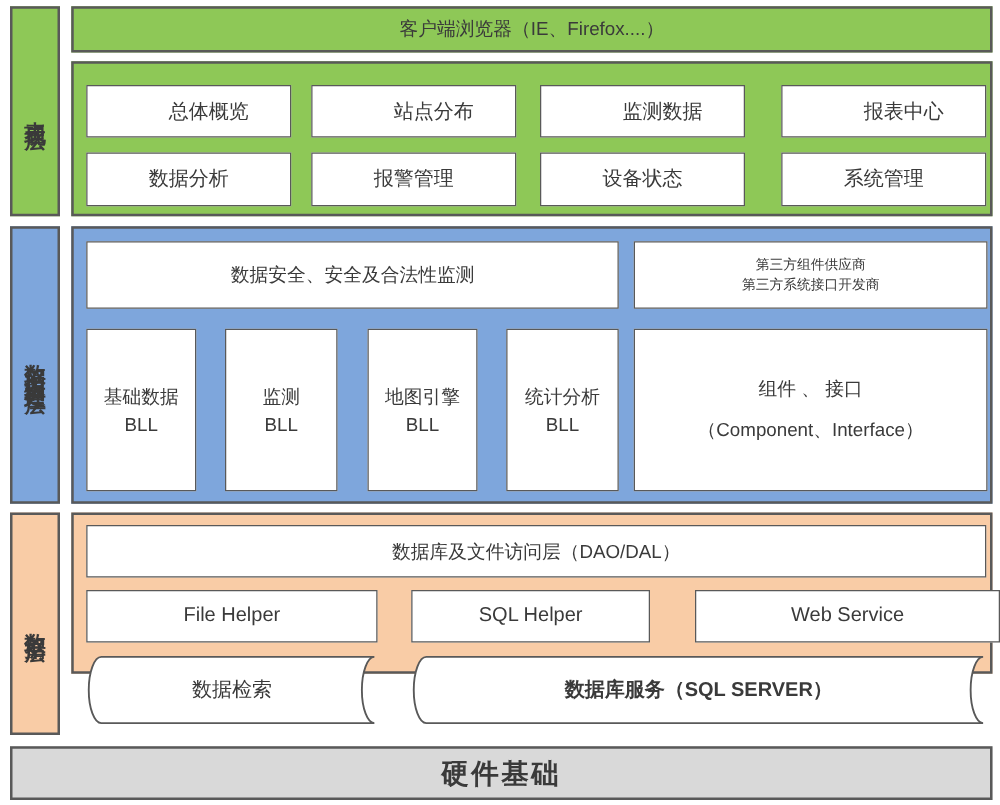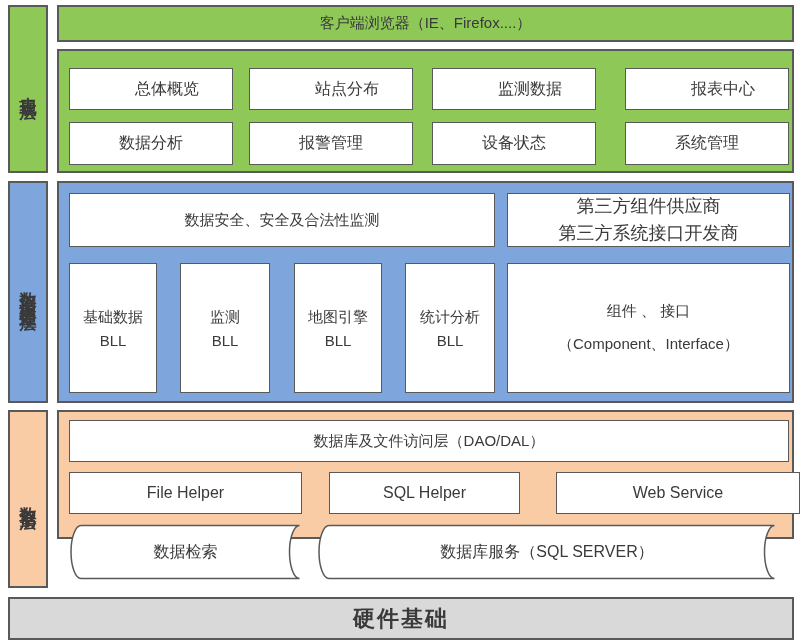--- a/index.html
+++ b/index.html
@@ -33,37 +33,37 @@
     text-align:center;font-size:16px;
   }
   
   .mod{width:164px;height:42px;}
   .mod.r1{top:17px;padding-left:32px;}
   .mod.r2{top:71px;height:43px;}
   .c1{left:10px;} .c2{left:190px;text-align:center;} .c3{left:373px;} .c4{left:566px;}
   
   #security-box{left:10px;top:10px;width:426px;height:54px;font-size:15px;}
   #thirdparty-box{left:448px;top:10px;width:283px;height:54px;
-    flex-direction:column;font-size:18px;line-height:1.5;}
+    flex-direction:column;font-size:11px;line-height:1.5;}
   .bll{top:80px;height:130px;flex-direction:column;gap:5px;font-size:15px;}
   #bll-0{left:10px;width:88px;}
   #bll-1{left:121px;width:90px;}
   #bll-2{left:235px;width:88px;}
   #bll-3{left:346px;width:90px;}
   #component-box{left:448px;top:80px;width:283px;height:130px;
     flex-direction:column;gap:14px;font-size:15px;}
   
   #dao-box{left:10px;top:8px;width:720px;height:42px;font-size:15px;}
   .helper{top:60px;height:42px;font-size:16px;}
   #helper-0{left:10px;width:233px;}
   #helper-1{left:270px;width:191px;}
   #helper-2{left:497px;width:244px;}
   .store{position:absolute;top:112px;height:56px;}
   #store-0{left:10px;width:233px;}
-  #store-1{left:258px;width:460px;}
+  #store-1{left:270px;width:460px;font-weight:bold;}
   .store svg{position:absolute;inset:0;display:block;}
   .store-label{position:absolute;inset:0;display:flex;align-items:center;
     justify-content:center;font-size:16px;}
   #hardware-bar{
     position:absolute;left:8px;top:597px;width:786px;height:43px;
     box-sizing:border-box;background:var(--gray);border:2px solid var(--border);
     display:flex;align-items:center;justify-content:center;
     font-size:22px;font-weight:600;letter-spacing:2px;
   }
 </style>

